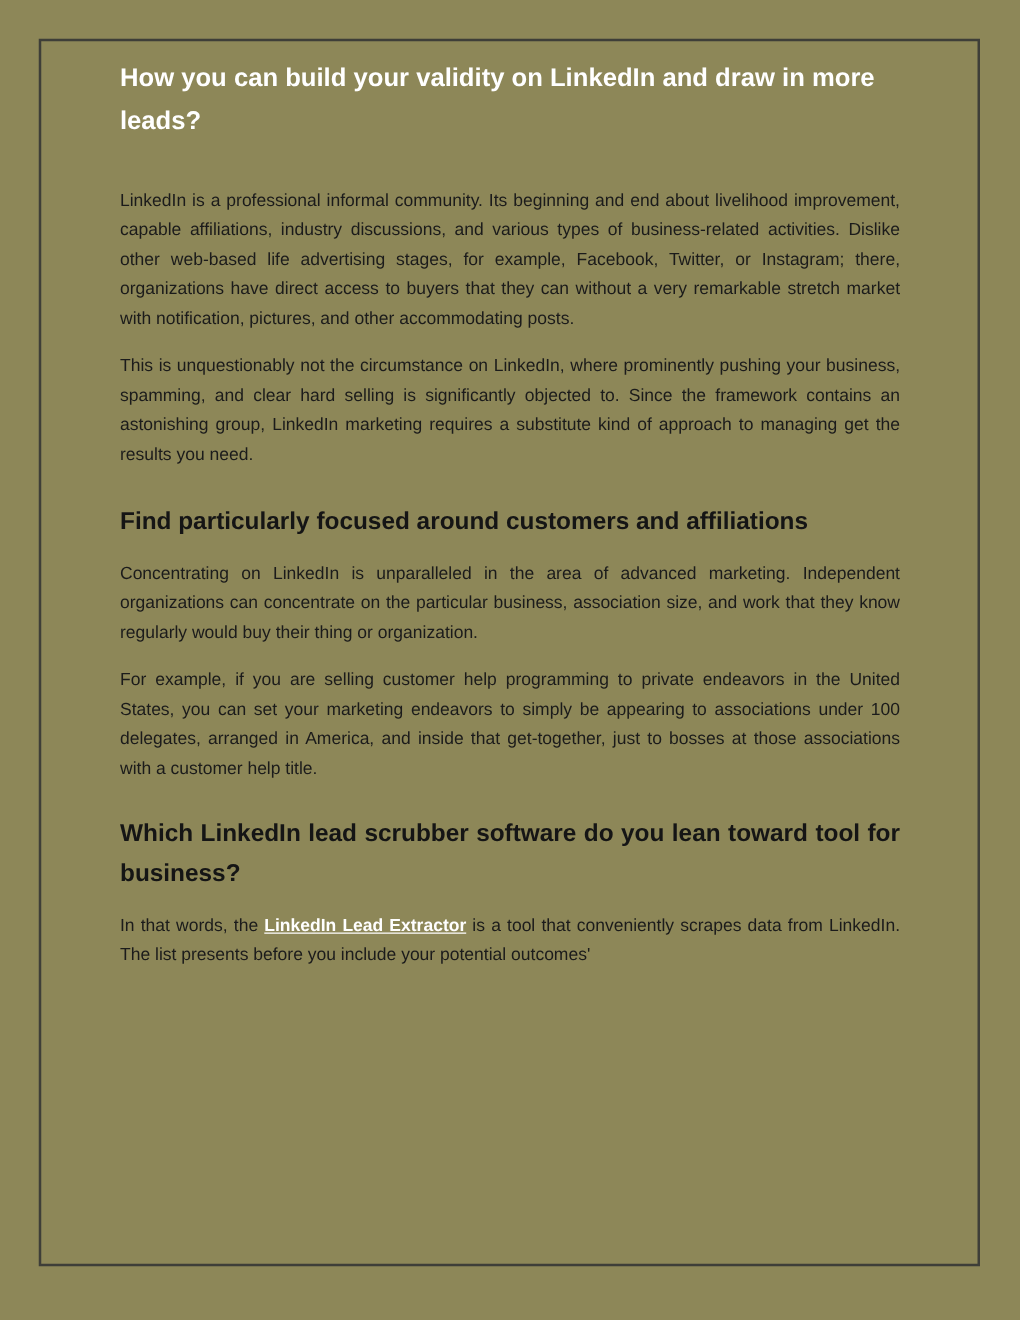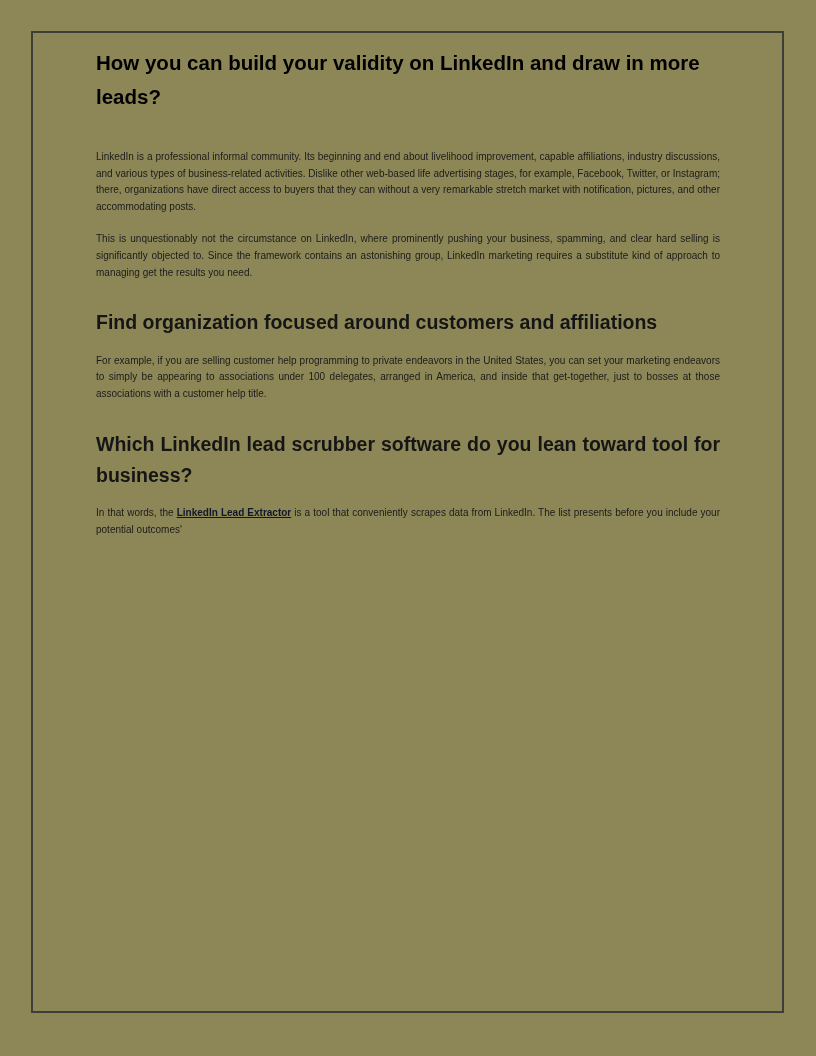--- a/index.html
+++ b/index.html
@@ -28,67 +28,68 @@
     left: 96px;
     top: 46px;
     width: 624px;
     color: #1b1b1b;
   }
   h1.doc-h1 {
     font-size: 20.5px;
     font-weight: bold;
     line-height: 1.68;
     margin: 0 0 34px 0;
-    color: #000000;
+    color: #ffffff;
     text-align: left;
   }
   h2.doc-h2 {
     font-size: 19.5px;
     font-weight: bold;
     line-height: 1.6;
     margin: 26px 0 14px 0;
     color: #151515;
     text-align: left;
   }
   h2.doc-h2.justified {
     text-align: justify;
   }
   p.doc-p {
-    font-size: 10px;
+    font-size: 14px;
     line-height: 1.68;
     text-align: justify;
     margin: 0 0 15px 0;
     color: #1b1b1b;
   }
   p.doc-p.last {
     margin-bottom: 0;
   }
   a.doc-link {
-    color: #0f172a;
+    color: #ffffff;
     font-weight: bold;
     text-decoration: underline;
     cursor: pointer;
   }
 </style>
 </head>
 <body>
 
 <div class="page-border"></div>
 
 <div class="content">
 
   <h1 class="doc-h1">How you can build your validity on LinkedIn and draw in more leads?</h1>
 
   <p class="doc-p">LinkedIn is a professional informal community. Its beginning and end about livelihood improvement, capable affiliations, industry discussions, and various types of business-related activities. Dislike other web-based life advertising stages, for example, Facebook, Twitter, or Instagram; there, organizations have direct access to buyers that they can without a very remarkable stretch market with notification, pictures, and other accommodating posts.</p>
 
 
   <p class="doc-p">This is unquestionably not the circumstance on LinkedIn, where prominently pushing your business, spamming, and clear hard selling is significantly objected to. Since the framework contains an astonishing group, LinkedIn marketing requires a substitute kind of approach to managing get the results you need.</p>
 
-  <h2 class="doc-h2">Find organization focused around customers and affiliations</h2>
+  <h2 class="doc-h2">Find particularly focused around customers and affiliations</h2>
 
+  <p class="doc-p">Concentrating on LinkedIn is unparalleled in the area of advanced marketing. Independent organizations can concentrate on the particular business, association size, and work that they know regularly would buy their thing or organization.</p>
 
   <p class="doc-p">For example, if you are selling customer help programming to private endeavors in the United States, you can set your marketing endeavors to simply be appearing to associations under 100 delegates, arranged in America, and inside that get-together, just to bosses at those associations with a customer help title.</p>
 
   <h2 class="doc-h2 justified">Which LinkedIn lead scrubber software do you lean toward tool for business?</h2>
 
   <p class="doc-p last"><span>In that words, the </span><a class="doc-link" href="#">LinkedIn Lead Extractor</a><span> is a tool that conveniently scrapes data from LinkedIn. The list presents before you include your potential outcomes'</span></p>
 
 </div>
 
 </body></html>

